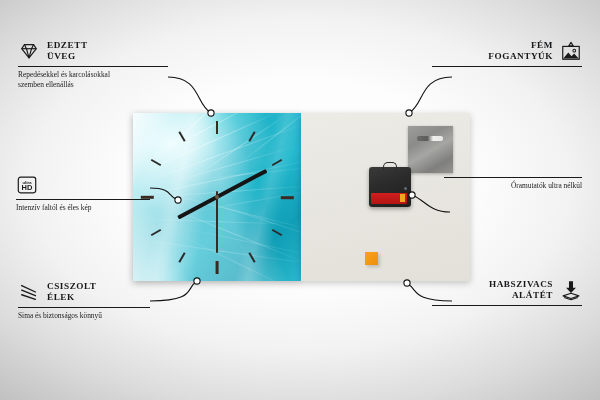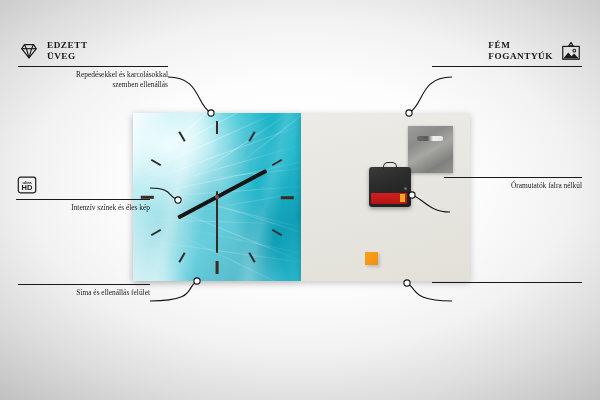--- a/index.html
+++ b/index.html
@@ -115,27 +115,27 @@
   .callout { position:absolute; }
   .co-head { display:flex; align-items:center; gap:7px; }
   .co-left .co-head { justify-content:flex-start; }
   .co-right .co-head { justify-content:flex-end; }
   .co-title {
     font-size:9.2px; font-weight:bold; letter-spacing:.55px;
     color:#17181a; line-height:11.4px; text-transform:uppercase;
     white-space:pre-line;
   }
   .co-left .co-title { text-align:left; }
-  .co-right .co-title { }
+  .co-right .co-title { text-align:right; }
   .co-rule { height:1.1px; background:#1a1a1a; margin-top:3px; }
   .co-desc {
     font-size:7.4px; color:#232323; line-height:9.6px;
     margin-top:3px; white-space:pre-line;
   }
-  .co-left .co-desc { text-align:right; }
+  .co-left .co-desc { text-align:left; }
   .co-right .co-desc { text-align:right; }
   .icon { flex:0 0 auto; width:22px; height:22px; display:block; }
 
   
   #wires { position:absolute; inset:0; width:600px; height:400px; pointer-events:none; }
 </style>
 </head>
 <body>
 
 <div id="stage">
@@ -235,44 +235,64 @@
 
   <div class="callout co-left" style="left:16px; top:174px; width:134px;">
     <div class="co-head">
       <svg class="icon" viewBox="0 0 24 24">
         <rect x="2.5" y="3.5" width="19" height="17" rx="2.4" fill="none" stroke="#1a1a1a" stroke-width="1.3"></rect>
         <text x="12" y="10.4" text-anchor="middle" font-family="Liberation Sans, sans-serif" font-size="4.6" font-weight="bold" fill="#1a1a1a">ultra</text>
         <text x="12" y="17.6" text-anchor="middle" font-family="Liberation Sans, sans-serif" font-size="8.2" font-weight="bold" fill="#1a1a1a">HD</text>
       </svg>
     </div>
     <div class="co-rule" style="width:134px;"></div>
-    <div class="co-desc">Intenzív színek és éles kép</div>
+    <div class="co-desc">Intenzív faltól és éles kép</div>
   </div>
 
   <div class="callout co-left" style="left:18px; top:281px; width:132px;">
+    <div class="co-head">
+      <svg class="icon" viewBox="0 0 24 24">
+        <g stroke="#1a1a1a" stroke-width="1.5" stroke-linecap="round">
+          <line x1="4" y1="5" x2="19" y2="12"></line>
+          <line x1="4" y1="10" x2="19" y2="16"></line>
+          <line x1="4" y1="15" x2="19" y2="20"></line>
+        </g>
+      </svg>
+      <div class="co-title">CSISZOLT
+ÉLEK</div>
+    </div>
     <div class="co-rule" style="width:132px;"></div>
-    <div class="co-desc">Sima és ellenállás felület</div>
+    <div class="co-desc">Sima és biztonságos könnyű</div>
   </div>
 
   <div class="callout co-right" style="left:432px; top:40px; width:150px;">
     <div class="co-head">
       <div class="co-title">FÉM
 FOGANTYÚK</div>
       <svg class="icon" viewBox="0 0 24 24">
         <path d="M12 2.6 L9.6 6.4 H14.4 Z" fill="none" stroke="#1a1a1a" stroke-width="1.2" stroke-linejoin="round"></path>
         <rect x="3" y="7" width="18" height="14" fill="none" stroke="#1a1a1a" stroke-width="1.3"></rect>
         <circle cx="15.6" cy="11.6" r="1.5" fill="none" stroke="#1a1a1a" stroke-width="1.1"></circle>
         <path d="M3.6 20.2 L9 13.6 L12.6 17.6 L15.4 14.8 L20.4 20.2 Z" fill="#1a1a1a"></path>
       </svg>
     </div>
     <div class="co-rule" style="width:150px;"></div>
   </div>
 
   <div class="callout co-right" style="left:444px; top:174px; width:138px;">
     <div class="co-rule" style="width:138px;"></div>
-    <div class="co-desc">Óramutatók falra nélkül</div>
+    <div class="co-desc">Óramutatók ultra nélkül</div>
   </div>
 
   <div class="callout co-right" style="left:432px; top:279px; width:150px;">
+    <div class="co-head">
+      <div class="co-title">HABSZIVACS
+ALÁTÉT</div>
+      <svg class="icon" viewBox="0 0 24 24">
+        <path d="M9.8 2.4 h4.4 v7.2 h3.2 L12 15.4 L6.6 9.6 h3.2 z" fill="#1a1a1a"></path>
+        <path d="M12 15.6 L3.4 18.4 L12 21.2 L20.6 18.4 Z" fill="none" stroke="#1a1a1a" stroke-width="1.25" stroke-linejoin="round"></path>
+        <path d="M4.6 20.2 L12 22.6 L19.4 20.2" fill="none" stroke="#1a1a1a" stroke-width="1.25" stroke-linejoin="round"></path>
+      </svg>
+    </div>
     <div class="co-rule" style="width:150px;"></div>
   </div>
 
 </div>
 
 </body></html>

